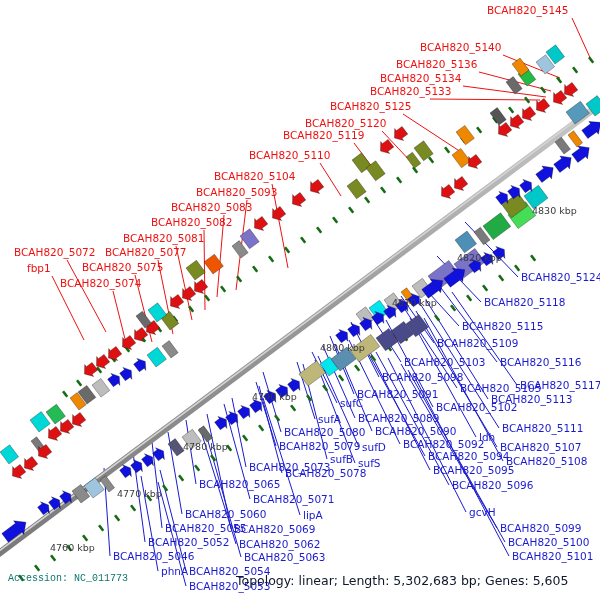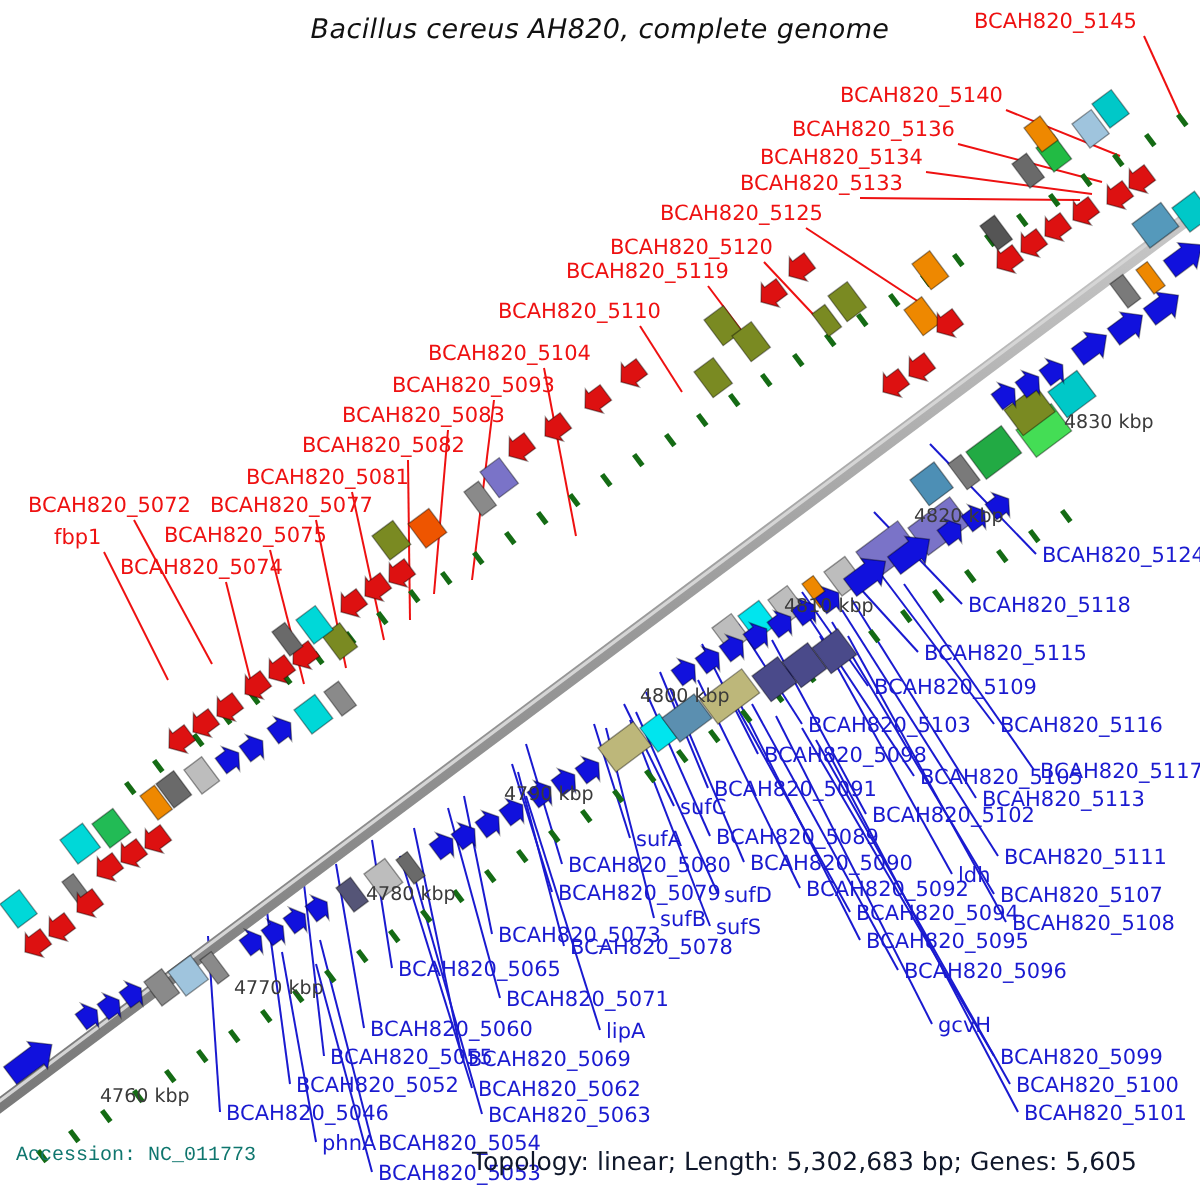--- a/index.html
+++ b/index.html
@@ -27,21 +27,20 @@
   .lbl.blue{fill:#1a1ad0;}
   .tick{font-family:"DejaVu Sans","Liberation Sans",sans-serif;font-size:9.5px;fill:#3a3a3a;}
   .leader-red{stroke:#ee1111;stroke-width:1;fill:none;}
   .leader-blue{stroke:#1a1ad0;stroke-width:1;fill:none;}
 </style>
 </head>
 <body>
 
 <div id="stage">
 
-  <div id="title">Bacillus cereus AH820, complete genome</div>
 
   <svg id="canvas" viewBox="0 0 600 600" xmlns="http://www.w3.org/2000/svg">
     <defs>
       <linearGradient id="bbgrad" x1="0" y1="0" x2="0" y2="1">
         <stop offset="0%" stop-color="#c9c9c9"></stop>
         <stop offset="45%" stop-color="#9a9a9a"></stop>
         <stop offset="100%" stop-color="#787878"></stop>
       </linearGradient>
     </defs>
 

